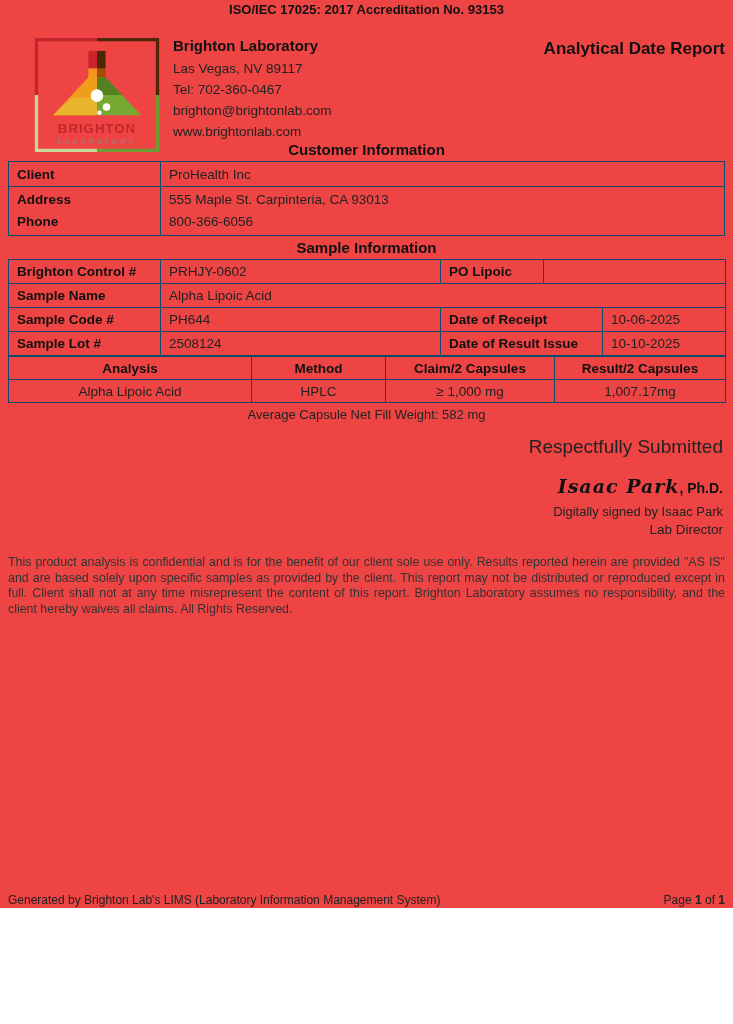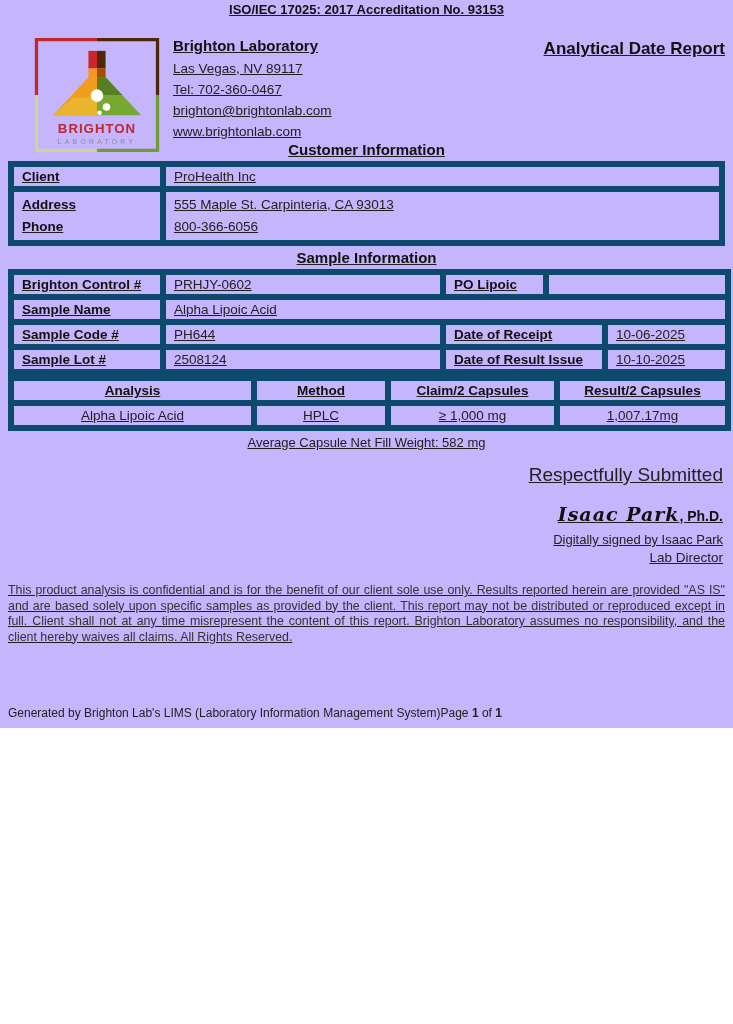--- a/index.html
+++ b/index.html
@@ -4,21 +4,21 @@
 <style>
   * { margin: 0; padding: 0; box-sizing: border-box; }
   html, body { background: #ffffff; }
   body {
     width: 733px; height: 1024px;
     font-family: "Liberation Sans", sans-serif;
     color: #1f1f1f;
     position: relative;
     overflow: hidden;
   }
-  .page { position: relative; width: 733px; height: 728px; background: #c4b5fd; text-decoration: underline; }
+  .page { position: relative; width: 733px; height: 908px; background: #ef4444; }
 
   .iso-line {
     text-align: center;
     font-size: 13px;
     font-weight: bold;
     padding-top: 2px;
     color: #111;
   }
 
   .header {
@@ -53,21 +53,21 @@
   }
 
   table {
     border-collapse: collapse;
     table-layout: fixed;
     width: 717px;
     margin: 0 8px;
     font-size: 13.5px;
   }
   td {
-    border: 6px solid #0c4a6e;
+    border: 1px solid #0c4a6e;
     padding: 2px 8px;
     vertical-align: middle;
     overflow: hidden;
     white-space: nowrap;
   }
   td.lbl { font-weight: bold; color: #111; }
   td.val { font-weight: normal; color: #222; }
   .cust-table td { height: 25px; }
   .cust-table .multi { line-height: 22px; white-space: normal; }
   .samp-table td { height: 24px; }
@@ -104,22 +104,23 @@
   .disclaimer {
     margin: 16px 8px 0 8px;
     font-size: 12.4px;
     line-height: 15.5px;
     color: #333;
     text-align: justify;
   }
 
   .footer {
     position: absolute;
-    left: 8px; right: 8px; bottom: 8px;
+    left: 8px; right: 8px; bottom: 1px;
     display: flex;
+    justify-content: space-between;
     font-size: 12px;
     color: #222;
   }
   .footer b { font-weight: bold; }
 </style>
 </head>
 <body>
 
 <div class="page">
 

